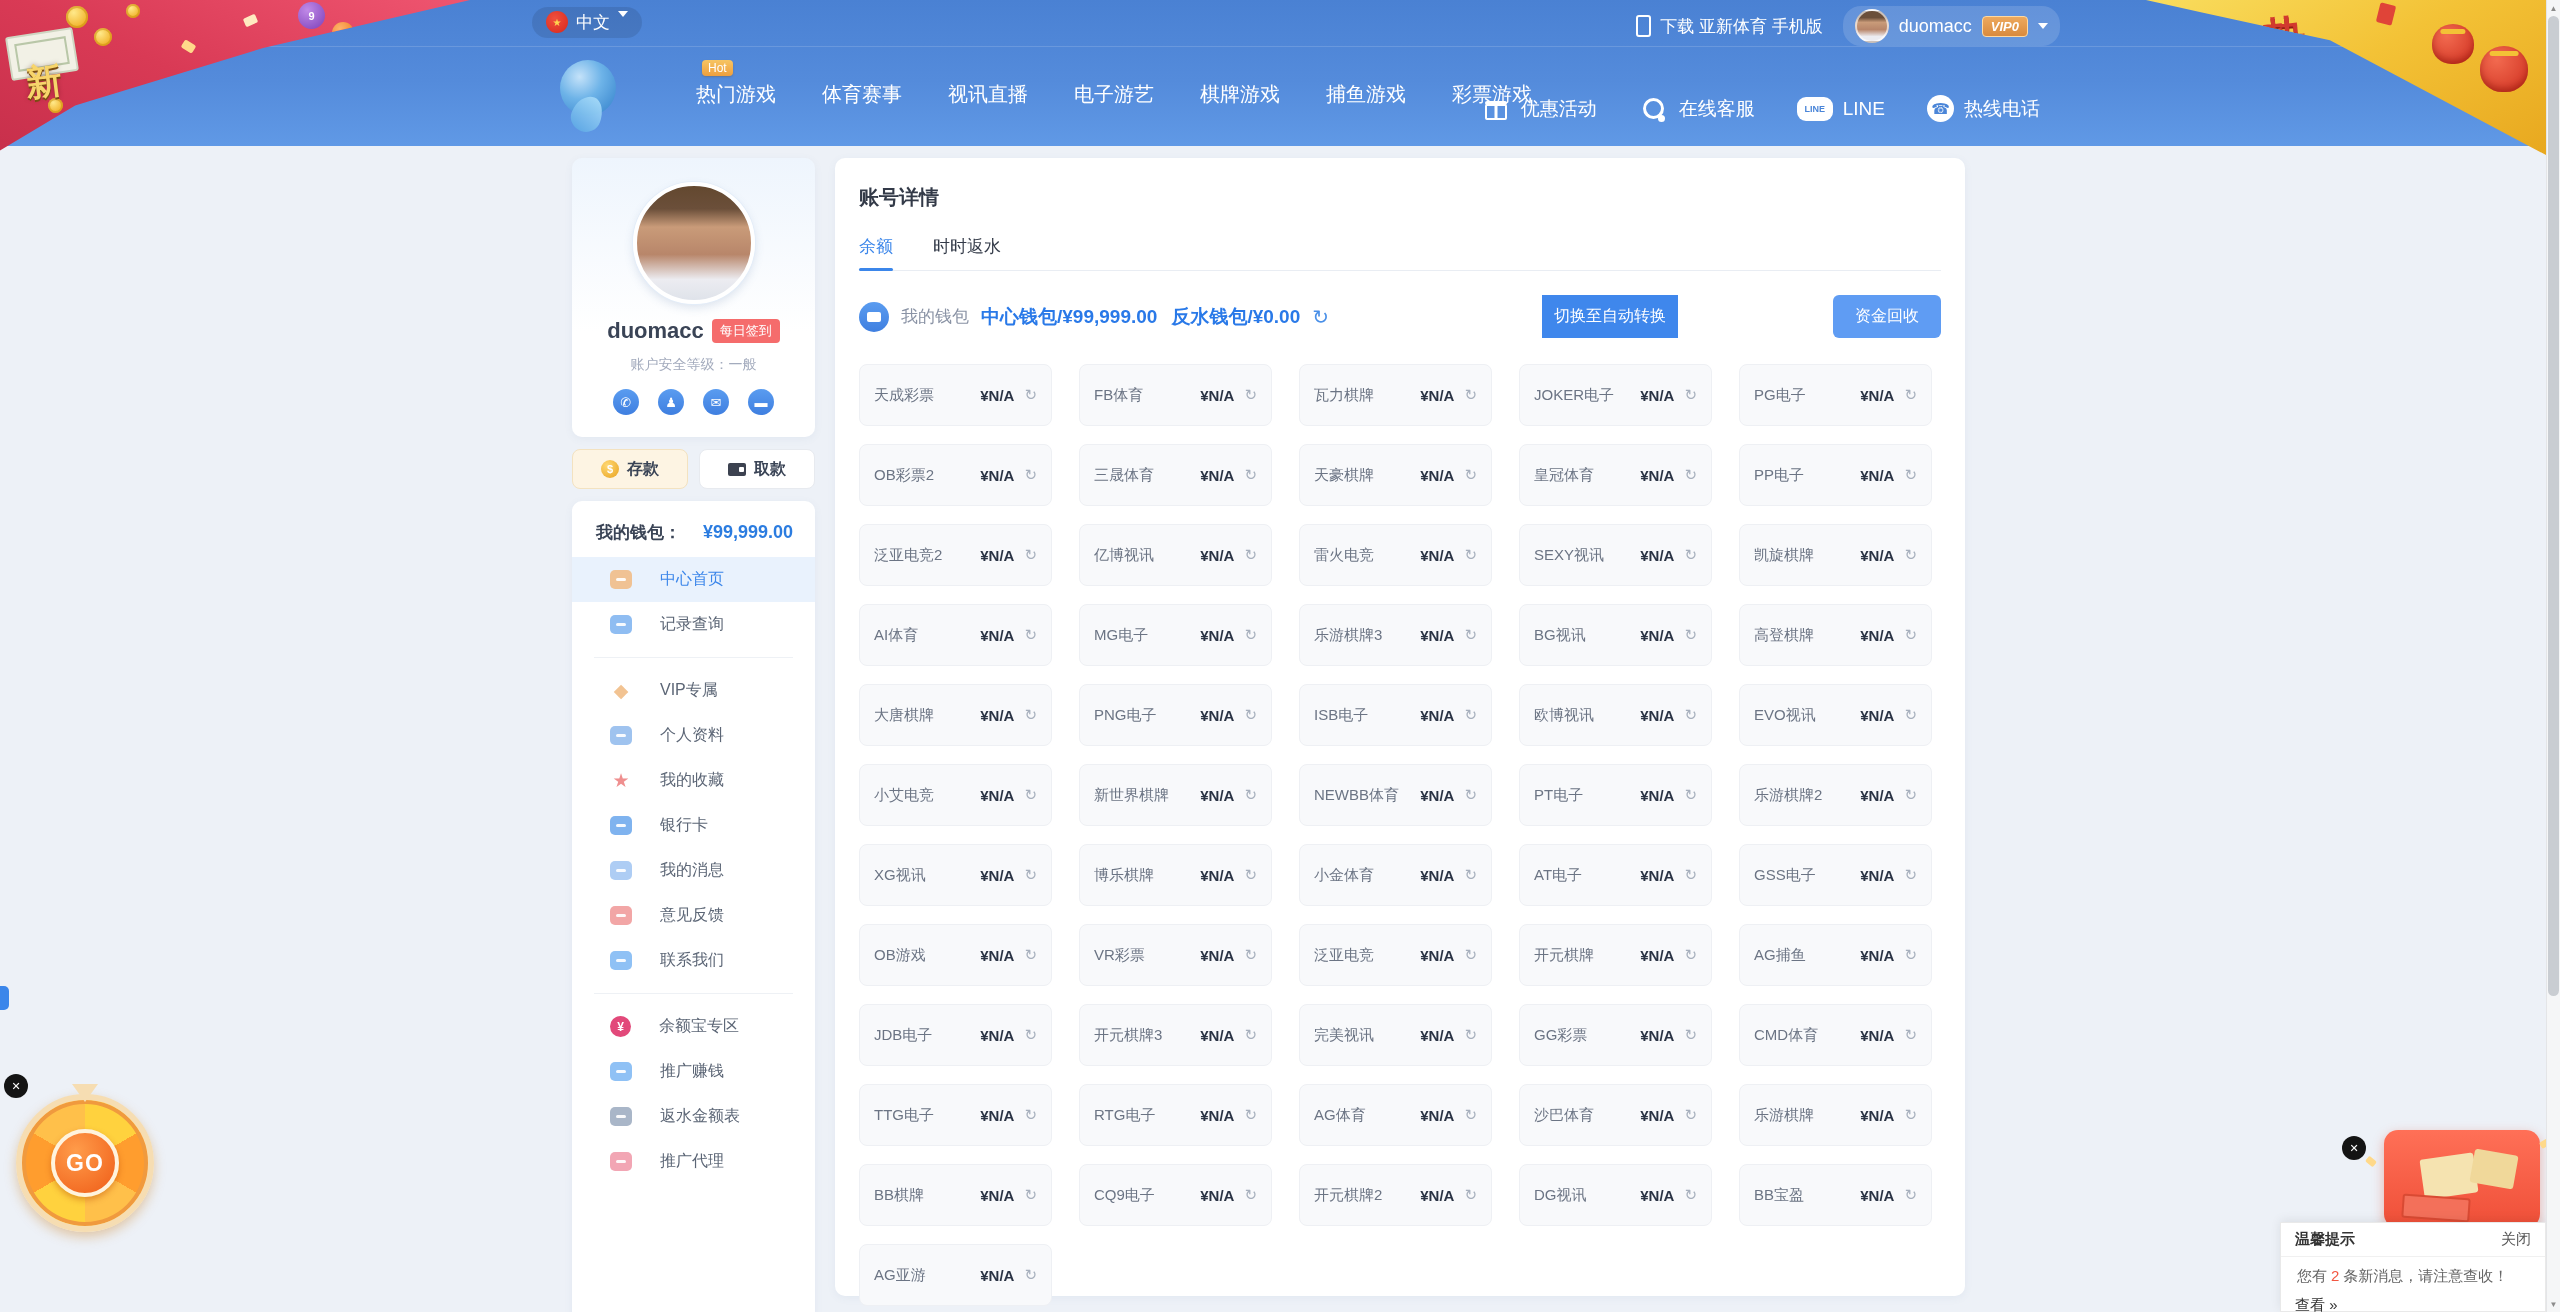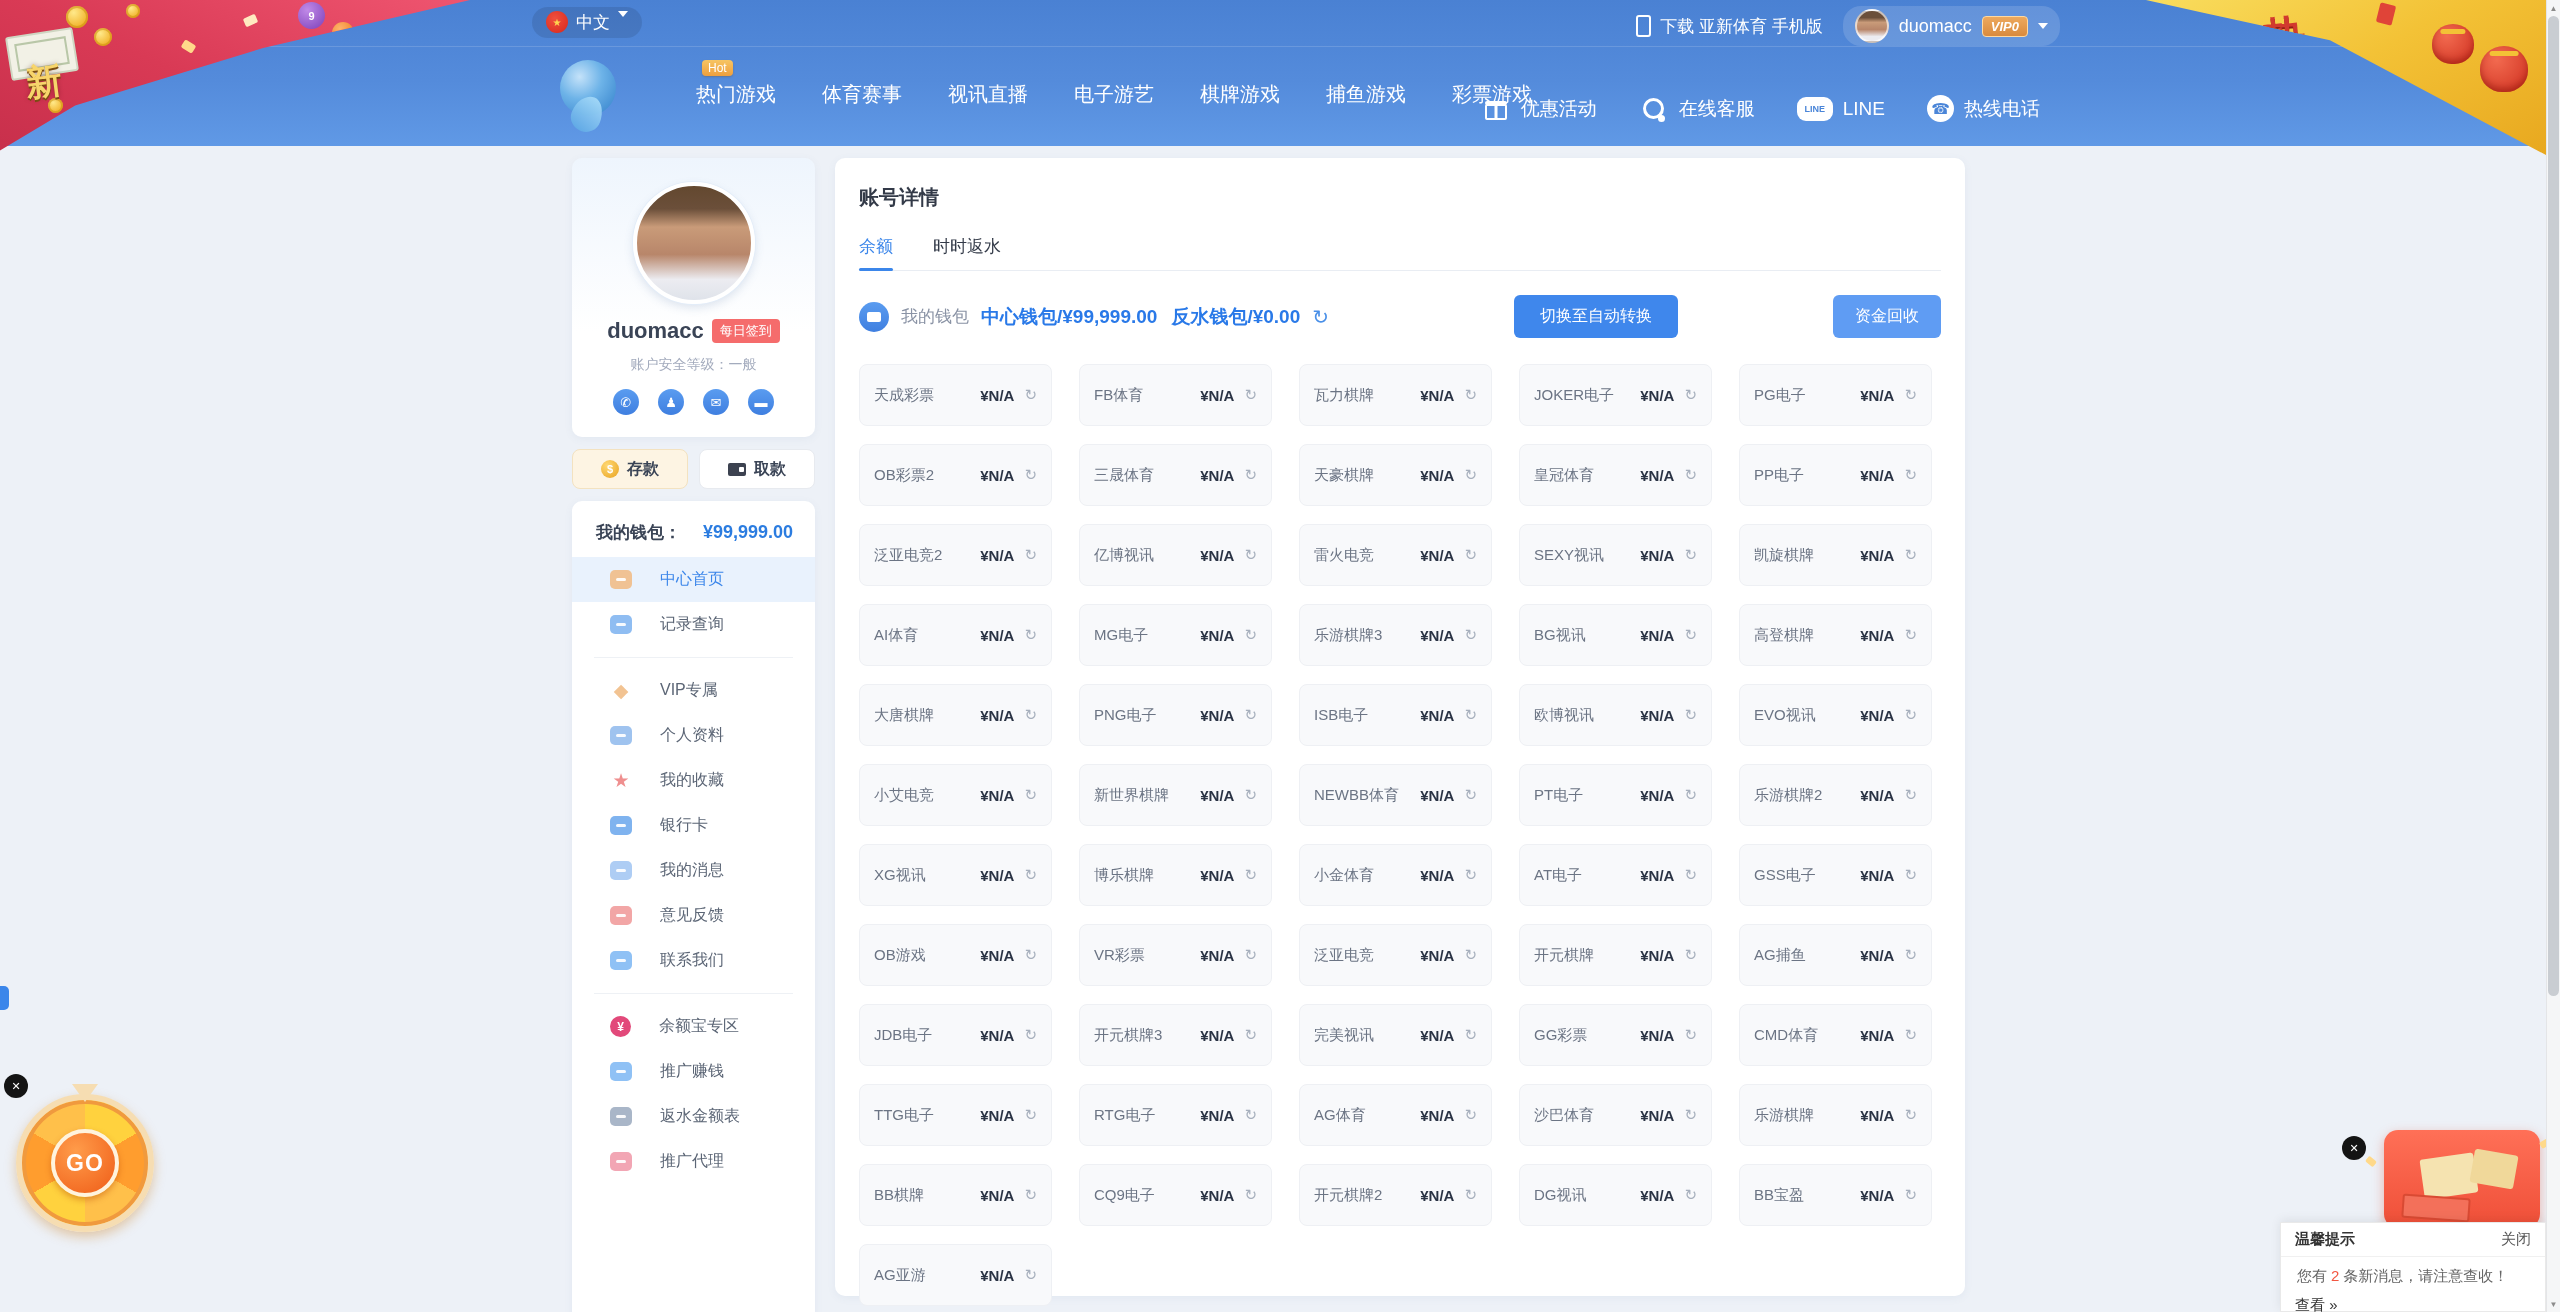--- a/index.html
+++ b/index.html
@@ -111,21 +111,21 @@
   .tab.active::after{content:"";position:absolute;left:50%;transform:translateX(-50%);bottom:-1px;width:34px;height:3px;background:#3b86ea;border-radius:2px;}
   .walletrow{margin-top:24px;display:flex;align-items:center;}
   .wicon{width:30px;height:30px;border-radius:50%;background:linear-gradient(180deg,#5a9cf0,#3f7fe0);display:flex;align-items:center;justify-content:center;flex:none;}
   .wicon i{width:14px;height:10px;background:#fff;border-radius:2px;}
   .wlabel{margin:0 12px;font-size:17px;color:#8a93a5;white-space:nowrap;}
   .wvals{font-size:19px;font-weight:bold;color:#2979e8;white-space:nowrap;}
   .wvals b{font-weight:bold;}
   .wvals b:first-child{margin-right:14px;}
   .refresh::before{content:"↻";}
   .refresh.big{color:#4a90e8;font-size:20px;margin-left:12px;cursor:pointer;}
-  .autobtn{margin-left:auto;background:#3f87ec;color:#fff;border:none;border-radius:6px;font-size:16px;padding:11px 26px;cursor:pointer;font-family:inherit;}
+  .autobtn{margin-left:auto;background:#3f87ec;color:#fff;border:none;border-radius:0;font-size:16px;padding:11px 12px;cursor:pointer;font-family:inherit;}
   .recyclebtn{margin-left:155px;background:#5f9cf3;color:#fff;border:none;border-radius:6px;font-size:16px;padding:11px 22px;cursor:pointer;font-family:inherit;}
   .grid{margin-top:26px;display:grid;grid-template-columns:repeat(5,193px);column-gap:27px;row-gap:18px;}
   .pcard{height:62px;background:#f8f9fb;border:1px solid #eef0f4;border-radius:8px;display:flex;align-items:center;padding:0 14px;box-sizing:border-box;}
   .pname2{flex:1;font-size:15px;color:#6b7484;white-space:nowrap;}
   .pval{font-size:15px;font-weight:bold;color:#2a3344;margin-right:10px;}
   .refresh.sm{color:#a7b0bd;font-size:15px;cursor:pointer;}
 
   
   .close-dot{position:absolute;width:24px;height:24px;background:#141414;border-radius:50%;color:#fff;display:flex;align-items:center;justify-content:center;font-size:11px;cursor:pointer;z-index:9;}
   .close-dot::before{content:"✕";}

